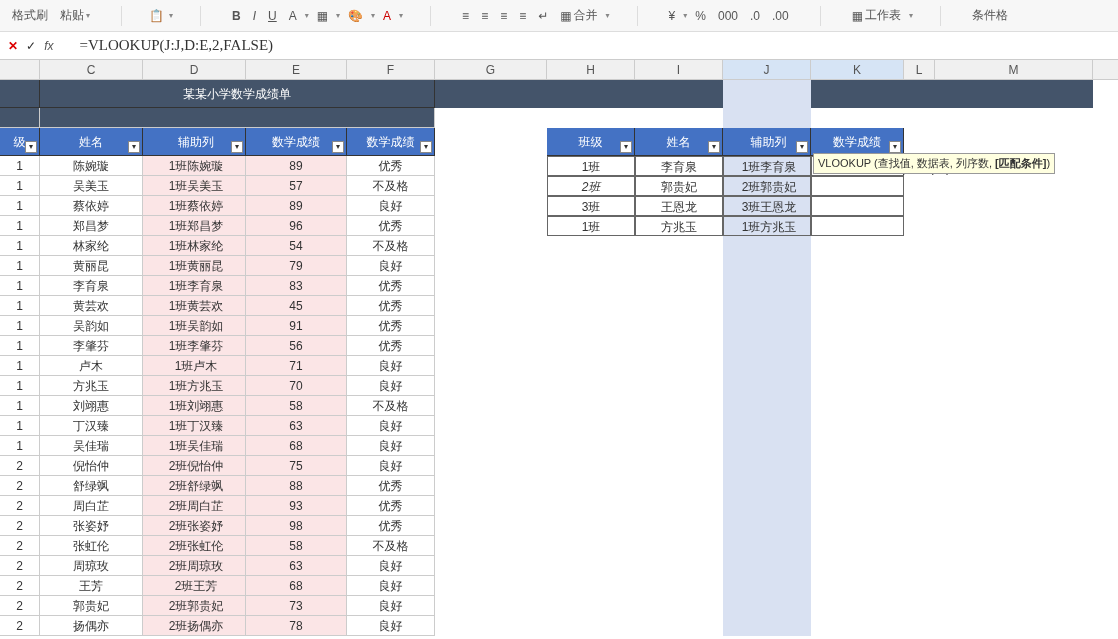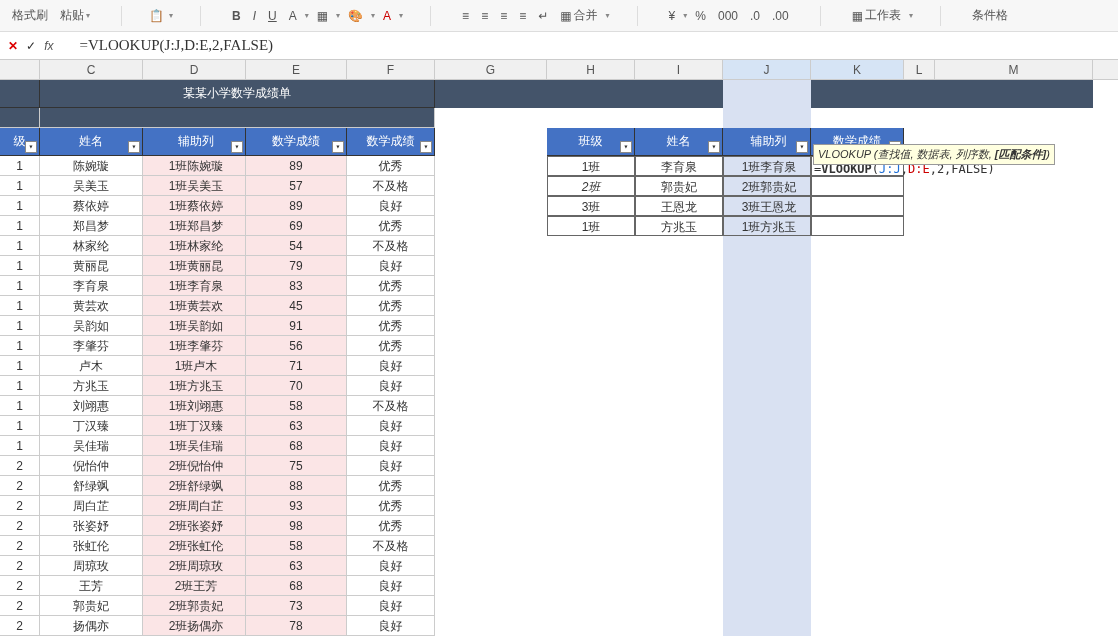--- a/index.html
+++ b/index.html
@@ -41,21 +41,21 @@
 .cI { width: 88px; }
 .cJ { width: 88px; }
 .cK { width: 93px; }
 .cL { width: 31px; }
 .cM { width: 158px; }
 
 
 .title-row .cell { background: #44546a; color: #fff; border-color: #333; height: 30px; line-height: 30px; }
 .head-row .cell.hdr { background: #4472c4; color: #fff; border-color: #333; height: 26px; line-height: 26px; position: relative; }
 .row.title-row, .row.head-row { height: auto; }
-.row.title-row .cell, .row.head-row .cell { height: 28px; line-height: 28px; font-family: Liberation Mono, monospace; }
+.row.title-row .cell, .row.head-row .cell { height: 28px; line-height: 28px; }
 
 
 .filter-drop { position: absolute; right: 2px; bottom: 2px; width: 12px; height: 12px; background: #fff; border: 1px solid #888; display: flex; align-items: center; justify-content: center; }
 .filter-drop::after { content: "▾"; font-size: 8px; color: #333; }
 
 
 .cell.pink { background: #fbe5e6; }
 .cell.blue { background: #d9e1f2; }
 
 
@@ -231,21 +231,21 @@
         <div class="cell cI" style="border: 1px solid rgb(102, 102, 102);">王恩龙</div>
         <div class="cell cJ blue text-left" style="border: 1px solid rgb(102, 102, 102);">3班王恩龙</div>
         <div class="cell cK" style="border: 1px solid rgb(102, 102, 102);"></div>
         <div class="cell cL no-border"></div>
         <div class="cell cM no-border"></div>
       </div>
       <div class="row">
         <div class="cell cB">1</div>
         <div class="cell cC">郑昌梦</div>
         <div class="cell cD pink text-left">1班郑昌梦</div>
-        <div class="cell cE pink">69</div>
+        <div class="cell cE pink">96</div>
         <div class="cell cF">优秀</div>
         <div class="cell cG no-border"></div>
         <div class="cell cH" style="border: 1px solid rgb(102, 102, 102);">1班</div>
         <div class="cell cI" style="border: 1px solid rgb(102, 102, 102);">方兆玉</div>
         <div class="cell cJ blue text-left" style="border: 1px solid rgb(102, 102, 102);">1班方兆玉</div>
         <div class="cell cK" style="border: 1px solid rgb(102, 102, 102);"></div>
         <div class="cell cL no-border"></div>
         <div class="cell cM no-border"></div>
       </div>
       <div class="row">
@@ -523,17 +523,17 @@
         <div class="cell cG no-border"></div>
         <div class="cell cH no-border"></div>
         <div class="cell cI no-border"></div>
         <div class="cell cJ blue no-border"></div>
         <div class="cell cK no-border"></div>
         <div class="cell cL no-border"></div>
         <div class="cell cM no-border"></div>
       </div>
     </div>
 
-  <div class="tooltip" style="left:813px; top:84px;font-style:italic;">
+  <div class="tooltip" style="left:813px; top:93px;">
     <span>VLOOKUP (查找值, 数据表, 列序数, <b>[匹配条件]</b>)</span>
   </div>
 
 </div>
 
 </body></html>

